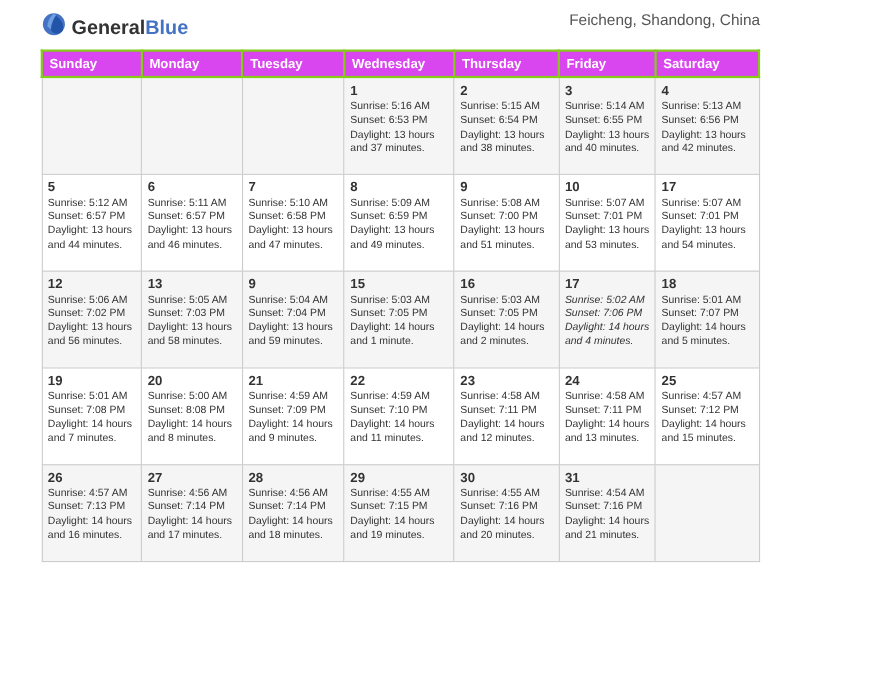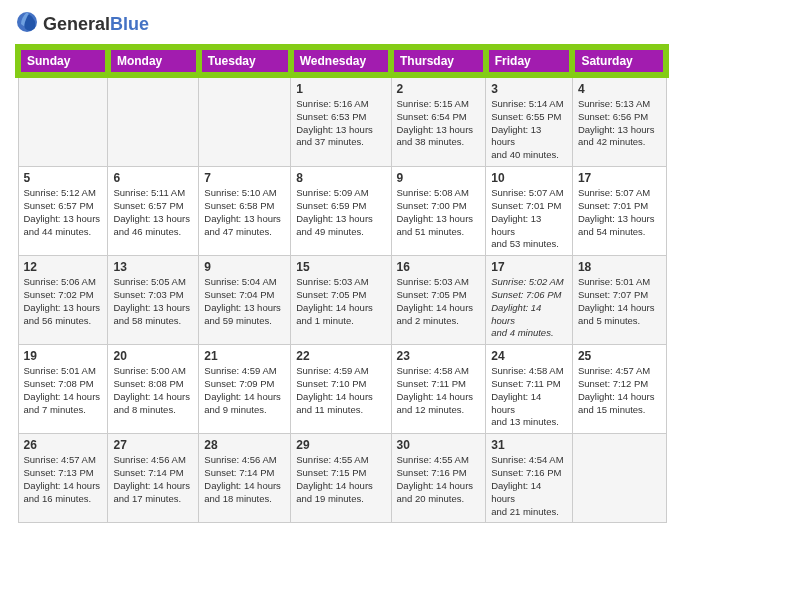--- a/index.html
+++ b/index.html
@@ -7,20 +7,21 @@
       width: 792px;
       height: 612px;
       font-family: Arial, sans-serif;
       background: #fff;
       overflow: hidden;
     }
     .page {
       width: 684px;
       height: 612px;
       padding: 10px 15px;
+      margin-left: 22px;
     }
     .header {
       display: flex;
       justify-content: space-between;
       align-items: flex-start;
       margin-bottom: 6px;
     }
     .logo {
       display: flex;
       align-items: center;
@@ -54,27 +55,27 @@
     .location {
       font-size: 14px;
       color: #555;
     }
     .calendar {
       width: 100%;
       border-collapse: collapse;
       border: 1px solid #ccc;
     }
     .calendar th {
-      background: #a21caf;
+      background: #d946ef;
       color: #fff;
       font-size: 12px;
       font-weight: bold;
       padding: 4px 6px;
       text-align: left;
-      border: 6px solid #84cc16;
+      border: 2px solid #84cc16;
     }
     .calendar td {
       width: 113px;
       height: 88px;
       vertical-align: top;
       padding: 4px 5px;
       border: 1px solid #ccc;
       font-size: 10px;
       color: #333;
       background: #fff;
@@ -113,20 +114,21 @@
         </svg>
       </div>
       <div>
         <div style="display:flex; align-items:baseline; gap:0;">
           <span class="logo-text-general">General</span>
           <span class="logo-text-blue">Blue</span>
         </div>
       </div>
     </div>
     <div class="title-area">
+      <div class="location">Feicheng, Shandong, China</div>
     </div>
   </div>
 
   <table class="calendar">
     <thead>
       <tr>
         <th>Sunday</th>
         <th>Monday</th>
         <th>Tuesday</th>
         <th>Wednesday</th>

